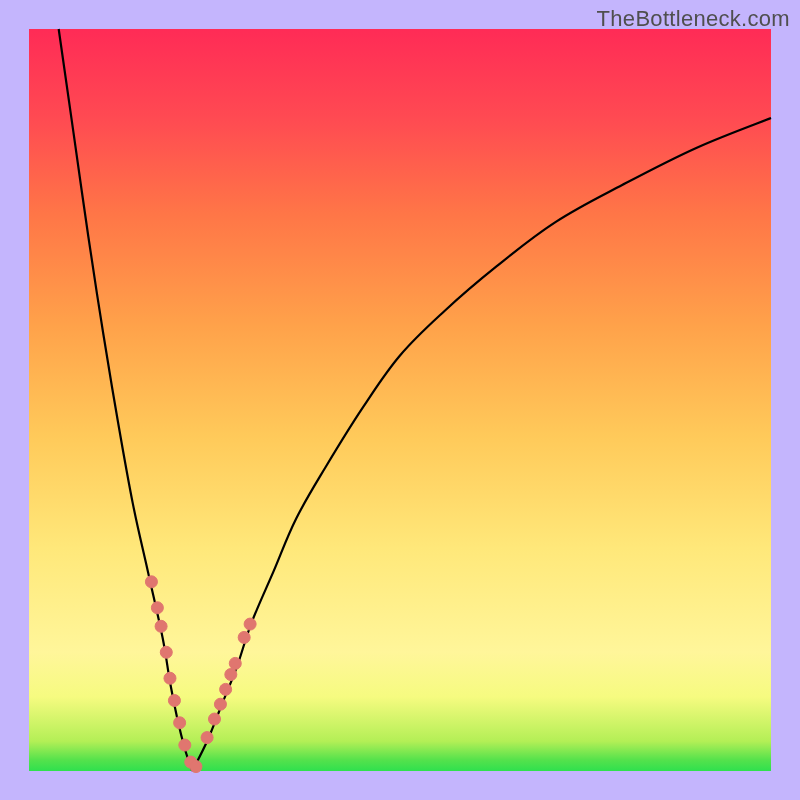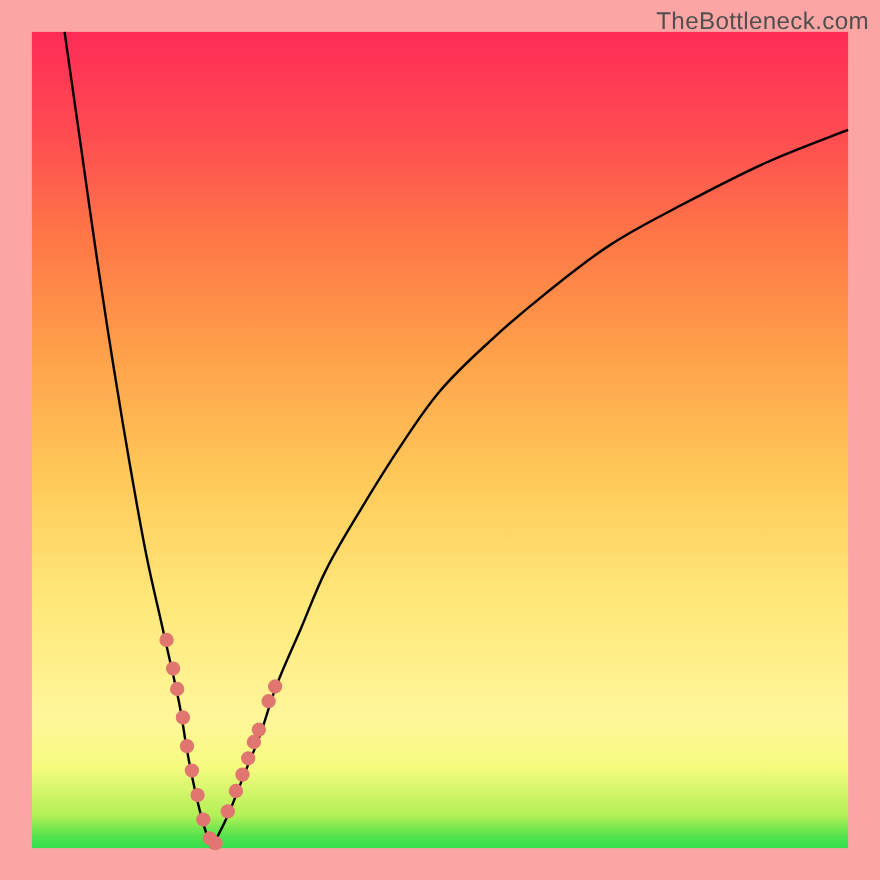--- a/index.html
+++ b/index.html
@@ -10,21 +10,21 @@
     background: #000;
     overflow: hidden;
     font-family: Arial, Helvetica, sans-serif;
   }
   .frame {
     position: absolute;
     left: 0;
     top: 0;
     width: 800px;
     height: 800px;
-    background: #fca5a5;
+    background: #c4b5fd;
   }
   .plot-area {
     position: absolute;
     left: 29px;
     top: 29px;
     width: 742px;
     height: 742px;
     
     background: linear-gradient(
       to top,

